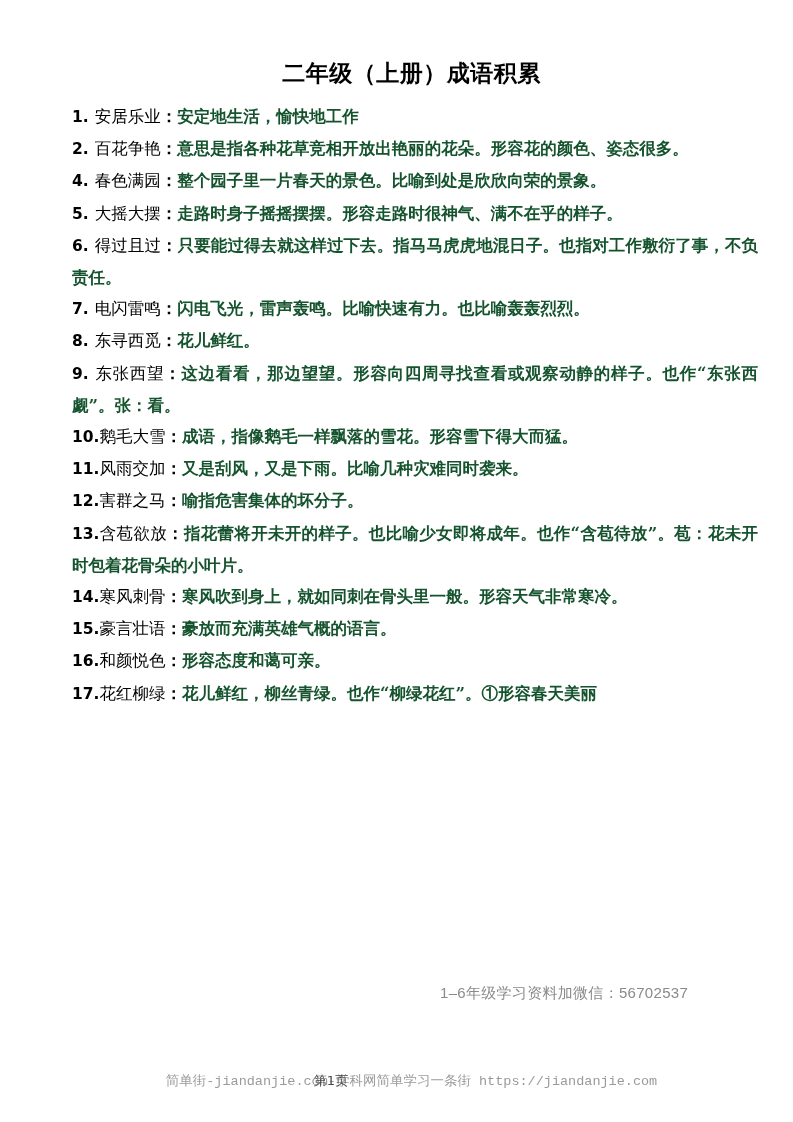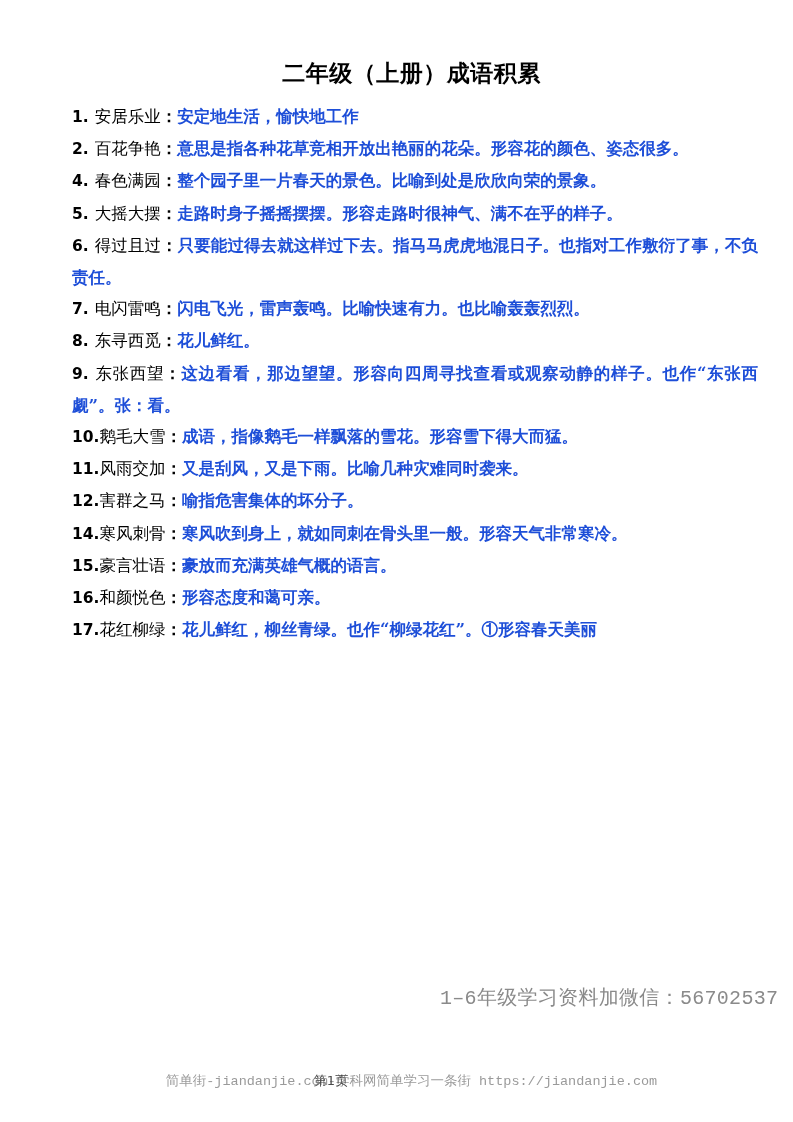--- a/index.html
+++ b/index.html
@@ -68,31 +68,31 @@
     color: #000000;
     font-weight: normal;
   }
 
   .entry .colon {
     color: #000000;
     font-weight: bold;
   }
 
   .entry .def {
-    color: #1d4ed8;
+    color: #14532d;
     font-weight: bold;
   }
 
   #watermark-wechat {
     position: absolute;
     left: 425px;
     top: 984px;
-    font-size: 20px;
+    font-size: 15px;
     color: #8a8a8a;
-    font-family: Liberation Mono, monospace;
+    font-family: Liberation Sans, sans-serif;
     font-weight: normal;
     white-space: nowrap;
     letter-spacing: 0.3px;
   }
 
   #footer {
     position: absolute;
     left: 0;
     top: 1070px;
     width: 793px;
@@ -132,20 +132,21 @@
       <p class="entry"><span class="num">2.</span><span style="display: inline-block; width: 6px;"></span><span class="idiom">百花争艳</span><span class="colon">：</span><span class="def">意思是指各种花草竞相开放出艳丽的花朵。形容花的颜色、姿态很多。</span></p>
       <p class="entry"><span class="num">4.</span><span style="display: inline-block; width: 6px;"></span><span class="idiom">春色满园</span><span class="colon">：</span><span class="def">整个园子里一片春天的景色。比喻到处是欣欣向荣的景象。</span></p>
       <p class="entry"><span class="num">5.</span><span style="display: inline-block; width: 6px;"></span><span class="idiom">大摇大摆</span><span class="colon">：</span><span class="def">走路时身子摇摇摆摆。形容走路时很神气、满不在乎的样子。</span></p>
       <p class="entry"><span class="num">6.</span><span style="display: inline-block; width: 6px;"></span><span class="idiom">得过且过</span><span class="colon">：</span><span class="def">只要能过得去就这样过下去。指马马虎虎地混日子。也指对工作敷衍了事，不负责任。</span></p>
       <p class="entry"><span class="num">7.</span><span style="display: inline-block; width: 6px;"></span><span class="idiom">电闪雷鸣</span><span class="colon">：</span><span class="def">闪电飞光，雷声轰鸣。比喻快速有力。也比喻轰轰烈烈。</span></p>
       <p class="entry"><span class="num">8.</span><span style="display: inline-block; width: 6px;"></span><span class="idiom">东寻西觅</span><span class="colon">：</span><span class="def">花儿鲜红。</span></p>
       <p class="entry"><span class="num">9.</span><span style="display: inline-block; width: 6px;"></span><span class="idiom">东张西望</span><span class="colon">：</span><span class="def">这边看看，那边望望。形容向四周寻找查看或观察动静的样子。也作“东张西觑”。张：看。</span></p>
       <p class="entry"><span class="num">10.</span><span class="idiom">鹅毛大雪</span><span class="colon">：</span><span class="def">成语，指像鹅毛一样飘落的雪花。形容雪下得大而猛。</span></p>
       <p class="entry"><span class="num">11.</span><span class="idiom">风雨交加</span><span class="colon">：</span><span class="def">又是刮风，又是下雨。比喻几种灾难同时袭来。</span></p>
       <p class="entry"><span class="num">12.</span><span class="idiom">害群之马</span><span class="colon">：</span><span class="def">喻指危害集体的坏分子。</span></p>
+      <p class="entry"><span class="num">13.</span><span class="idiom">含苞欲放</span><span class="colon">：</span><span class="def">指花蕾将开未开的样子。也比喻少女即将成年。也作“含苞待放”。苞：花未开时包着花骨朵的小叶片。</span></p>
       <p class="entry"><span class="num">14.</span><span class="idiom">寒风刺骨</span><span class="colon">：</span><span class="def">寒风吹到身上，就如同刺在骨头里一般。形容天气非常寒冷。</span></p>
       <p class="entry"><span class="num">15.</span><span class="idiom">豪言壮语</span><span class="colon">：</span><span class="def">豪放而充满英雄气概的语言。</span></p>
       <p class="entry"><span class="num">16.</span><span class="idiom">和颜悦色</span><span class="colon">：</span><span class="def">形容态度和蔼可亲。</span></p>
       <p class="entry"><span class="num">17.</span><span class="idiom">花红柳绿</span><span class="colon">：</span><span class="def">花儿鲜红，柳丝青绿。也作“柳绿花红”。①形容春天美丽</span></p>
     </div>
 
   <div id="watermark-wechat">1–6年级学习资料加微信：56702537</div>
 
   <div id="footer">
     <span id="footer-site">简单街-jiandanjie.com-学科网简单学习一条街 https://jiandanjie.com</span>

